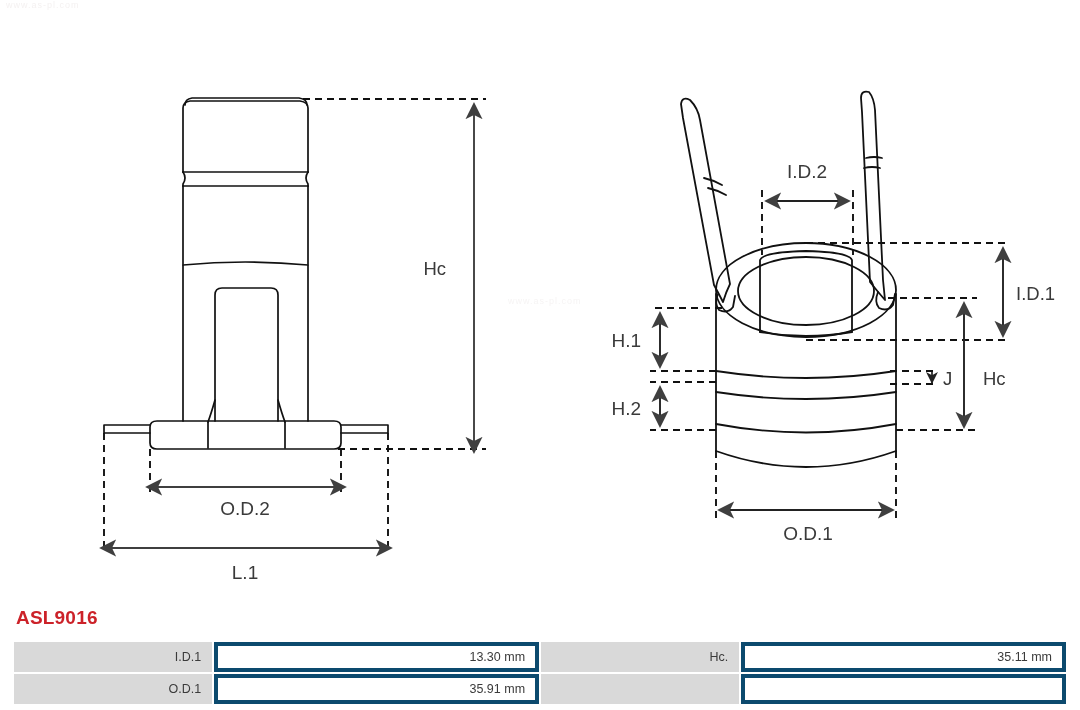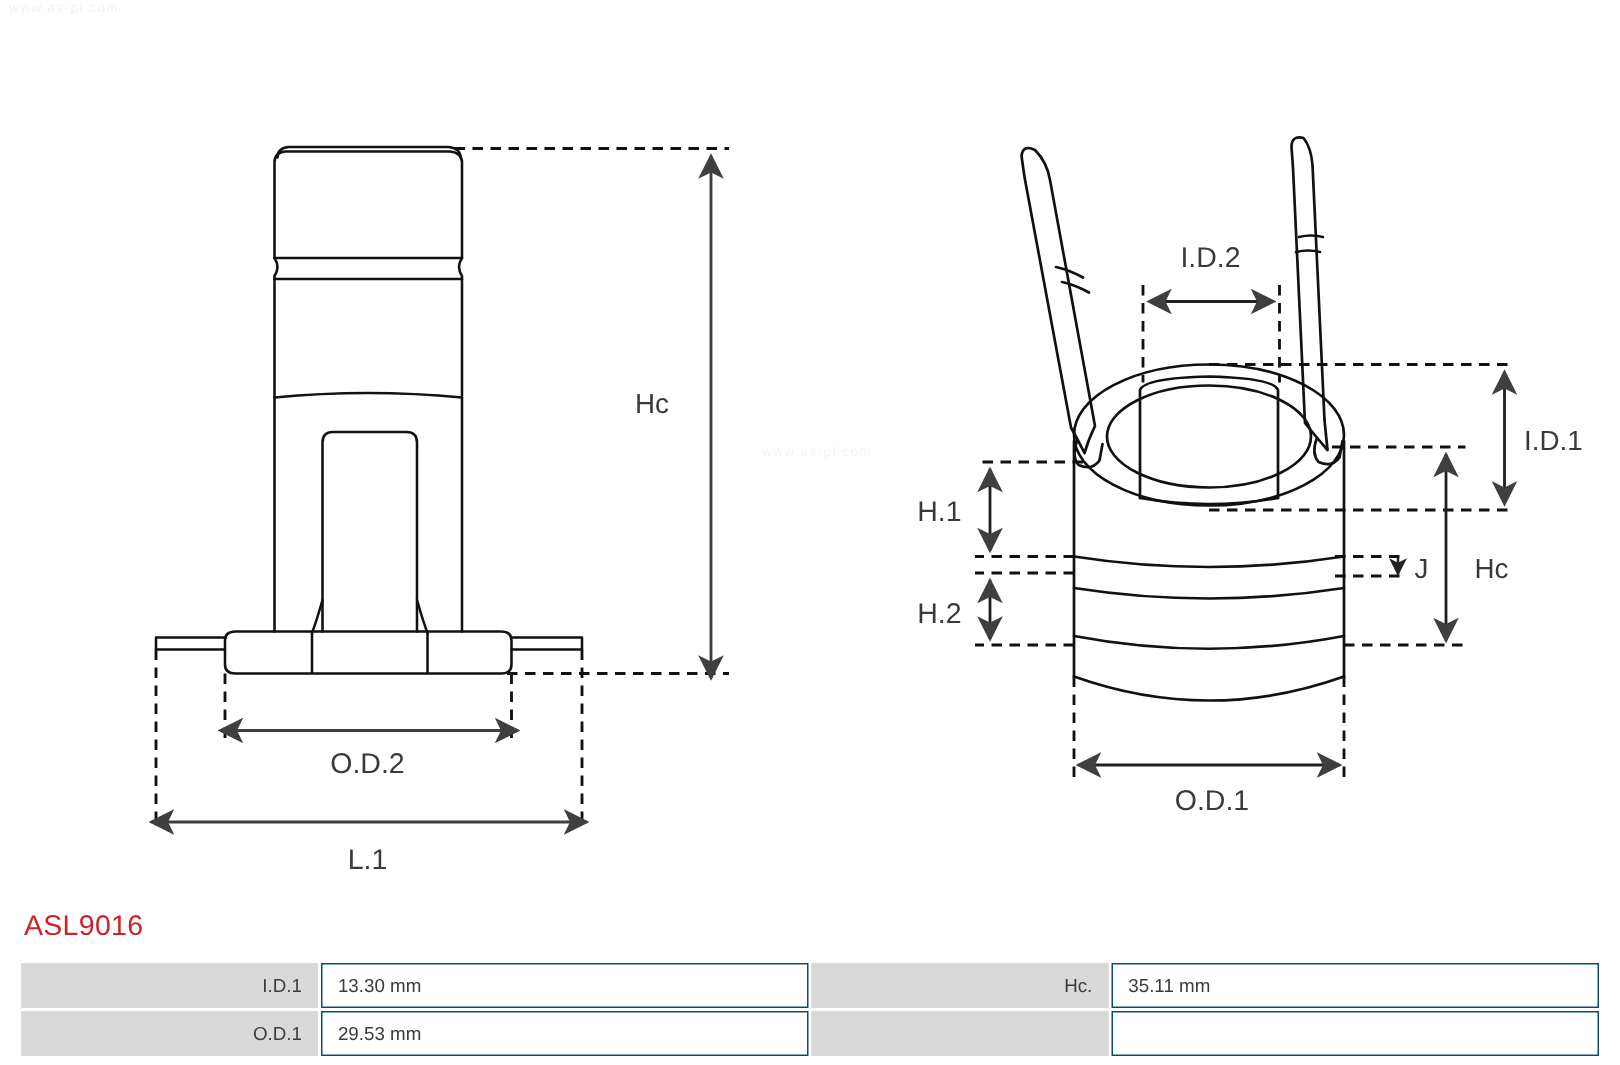--- a/index.html
+++ b/index.html
@@ -50,21 +50,21 @@
     user-select: none;
   }
   #part-title {
     position: absolute;
     left: 16px;
     top: 607px;
     font-size: 19px;
     color: #cc2229;
     font-family: "Liberation Sans", sans-serif;
     letter-spacing: 0.2px;
-    font-weight: 400;
+    font-weight: 700;
   }
   #spec-table {
     position: absolute;
     left: 12px;
     top: 640px;
     width: 1056px;
     border-collapse: separate;
     border-spacing: 2px 2px;
     font-size: 12.5px;
     color: #3b3b3b;
@@ -77,24 +77,24 @@
     border: 1px solid #e2e2e2;
   }
   #spec-table td.label {
     background: #d9d9d9;
     border: 1px solid #d9d9d9;
     text-align: right;
     width: 200px;
     color: #3b3b3b;
   }
   #spec-table td.value {
-    text-align: left;
+    text-align: right;
     width: 328px;
     background: #ffffff;
-    border: 1px solid #0c4a6e;
+    border: 4px solid #0c4a6e;
   }
   #spec-table td.label.empty {
     background: #d9d9d9;
   }
   #spec-table td.value.empty {
     background: #ffffff;
   }
 </style>
 </head>
 <body>
@@ -272,20 +272,20 @@
   <table id="spec-table">
     <tbody>
       <tr>
         <td class="label">I.D.1</td>
         <td class="value">13.30 mm</td>
         <td class="label">Hc.</td>
         <td class="value">35.11 mm</td>
       </tr>
       <tr>
         <td class="label">O.D.1</td>
-        <td class="value">29.53 mm</td>
+        <td class="value">35.91 mm</td>
         <td class="label empty"></td>
         <td class="value empty"></td>
       </tr>
     </tbody>
   </table>
 
 </div>
 
 </body></html>

